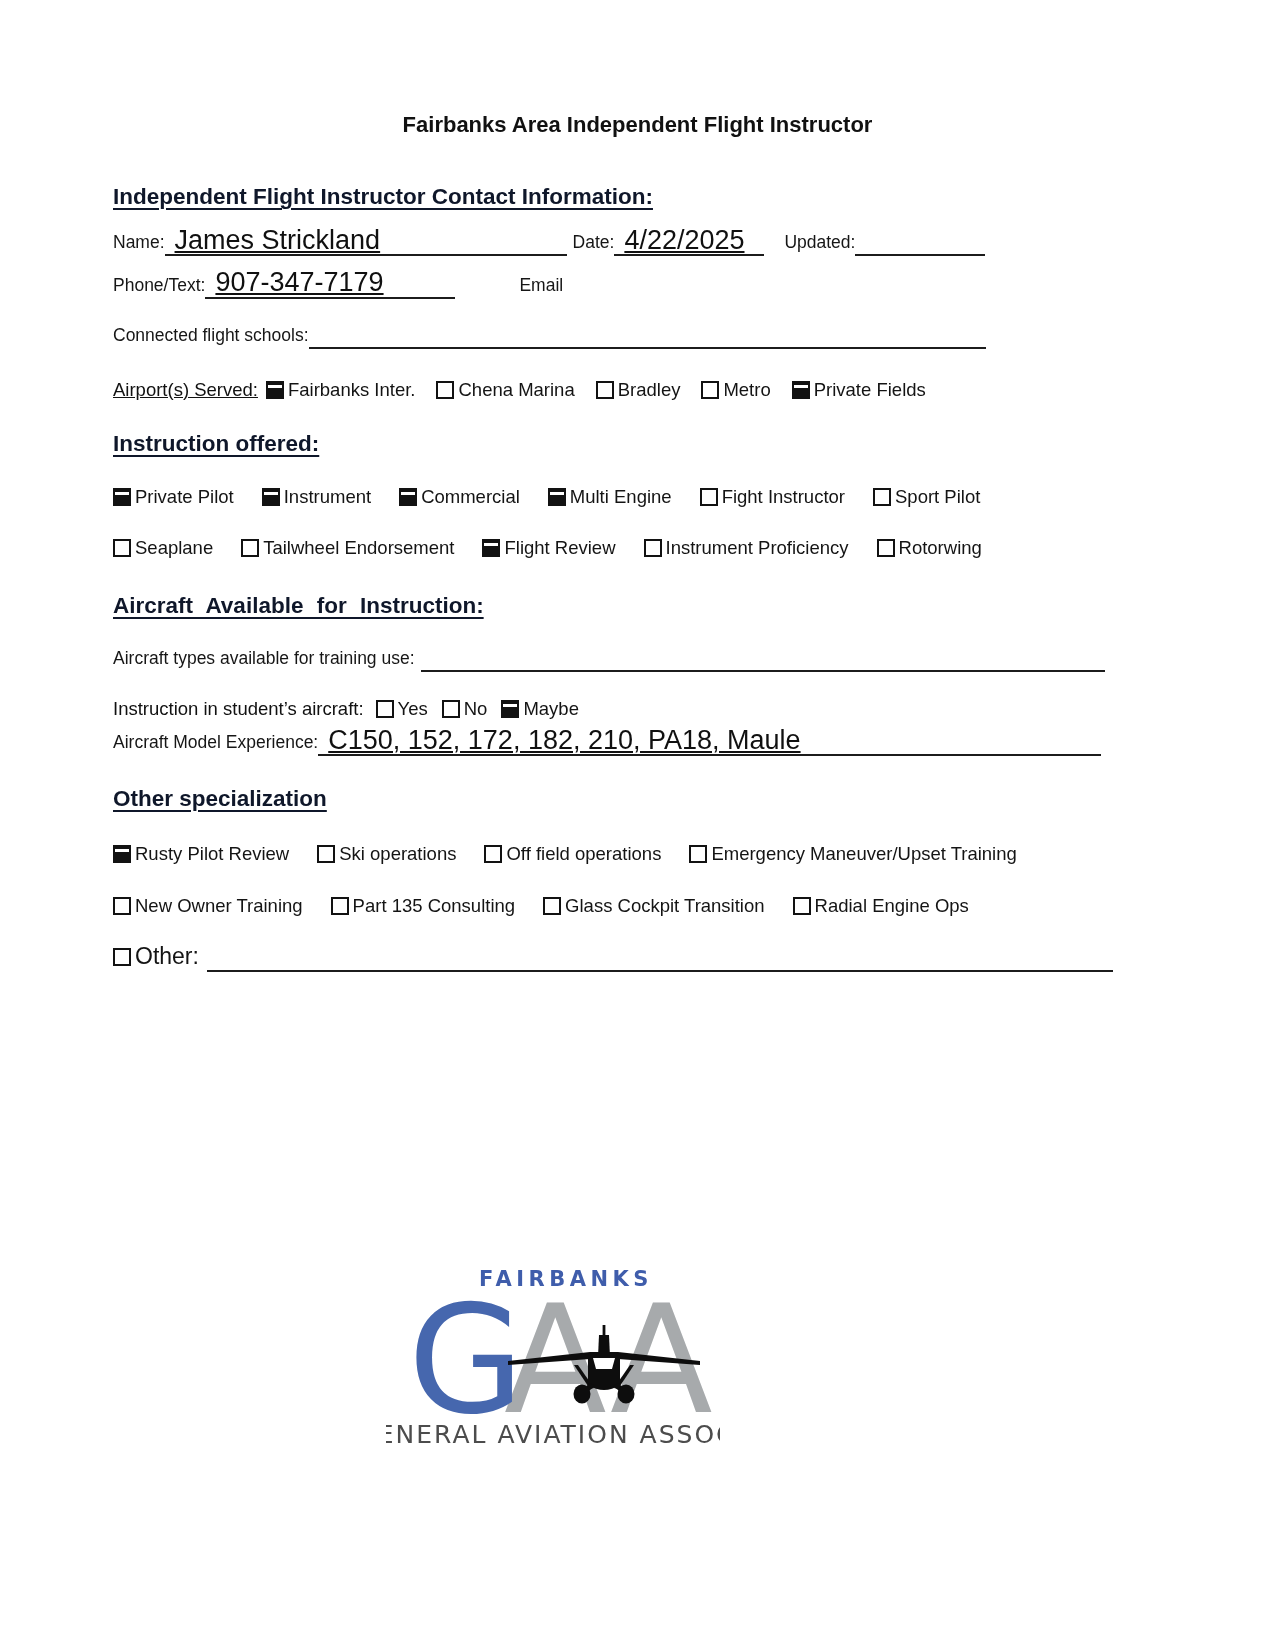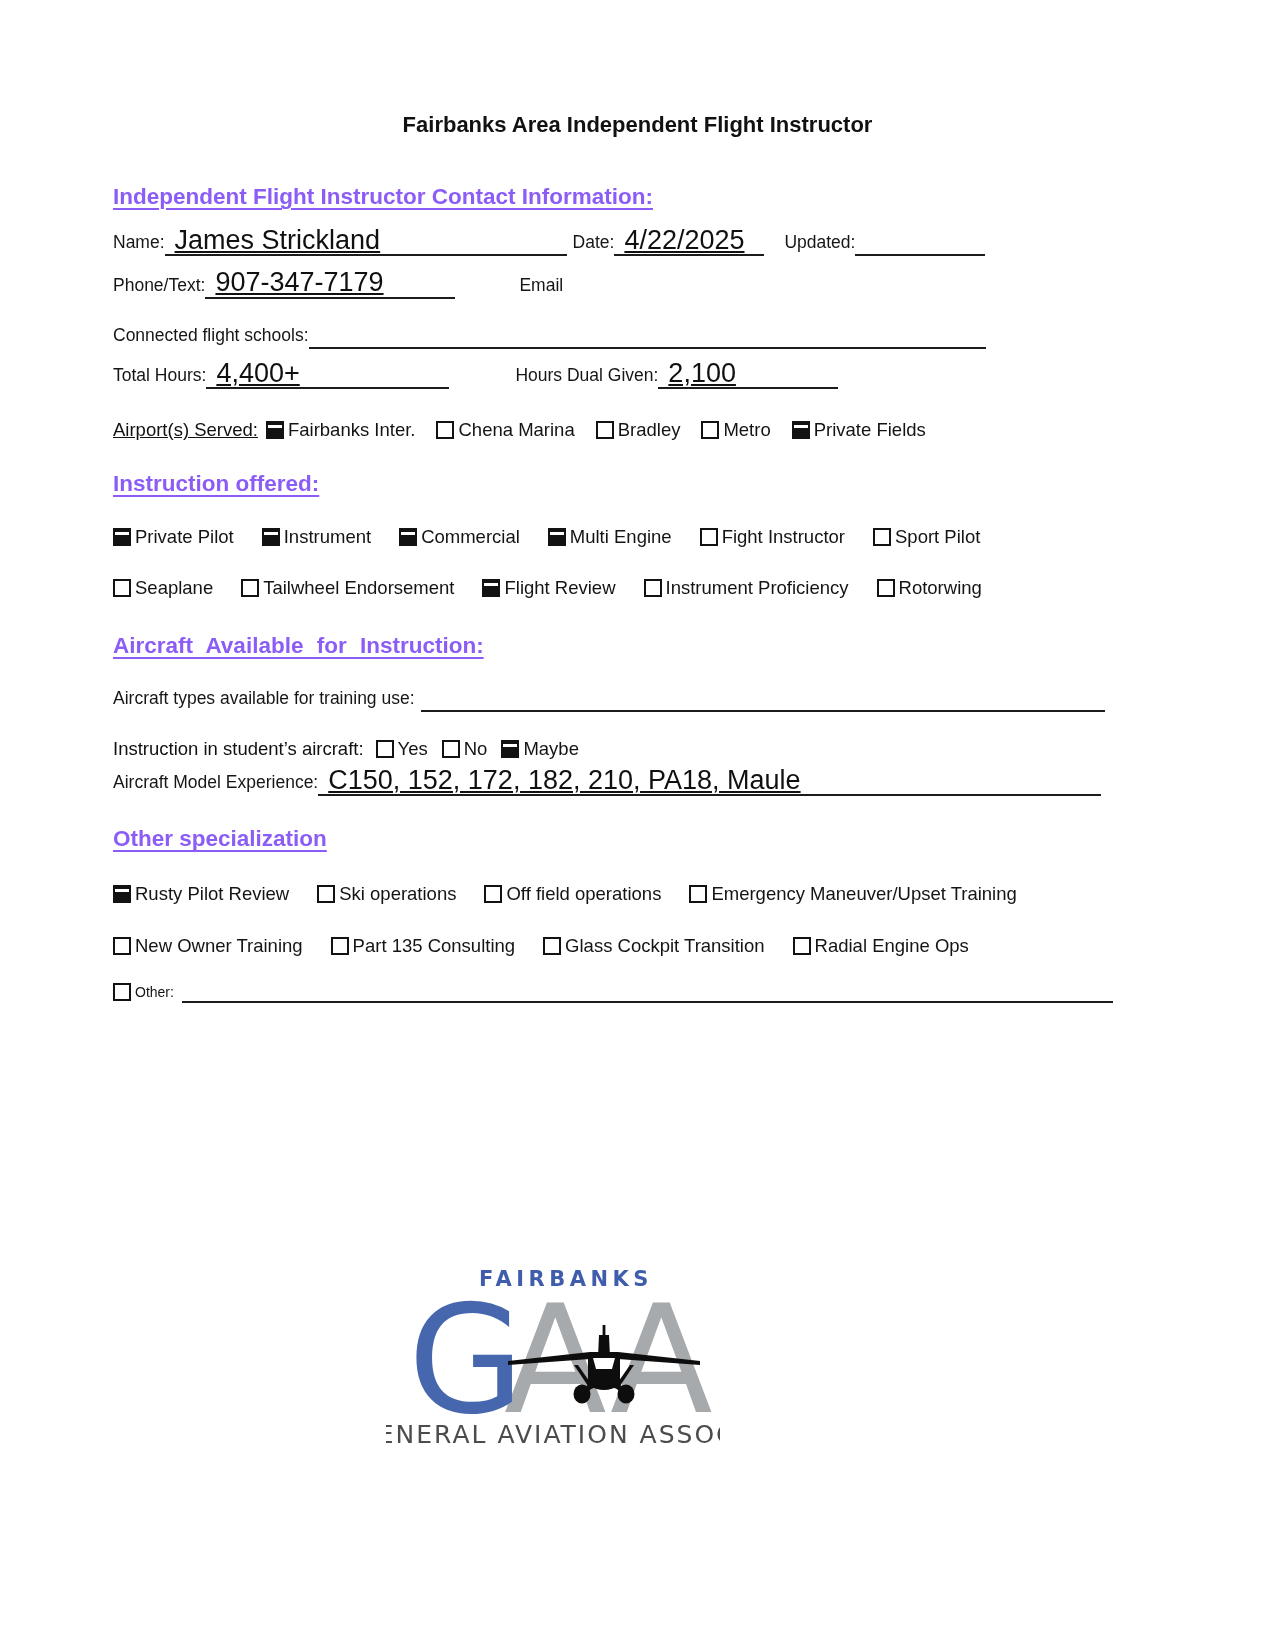--- a/index.html
+++ b/index.html
@@ -4,21 +4,21 @@
 <style>
   html,body{margin:0;padding:0;background:#ffffff;}
   body{
     width:1275px;height:1650px;position:relative;
     font-family:"Liberation Sans",sans-serif;color:#111;
     -webkit-font-smoothing:antialiased;
   }
   .content{padding:112px 113px 0 113px;width:1049px;}
   .doc-title{font-size:22px;font-weight:bold;text-align:center;margin:0 0 0 0;color:#111;}
   h2.sec{
-    font-size:22.5px;font-weight:bold;margin:0;color:#8b5cf6;
+    font-size:22.5px;font-weight:bold;margin:0;color:#0f172a;
     text-decoration:underline;text-decoration-thickness:2px;text-underline-offset:4px;
   }
   .sec.wide{word-spacing:7px;}
   .row{display:flex;align-items:flex-end;}
   .lbl{font-size:17.5px;white-space:nowrap;padding-bottom:3px;color:#161616;}
   .fld{border-bottom:2px solid #1c1c1c;display:flex;align-items:flex-end;min-height:10px;}
   .fill{font-size:27px;line-height:1.05;padding:0 4px 0 10px;white-space:nowrap;color:#101010;text-decoration:underline;}
   .ckrow{display:flex;align-items:center;font-size:18.5px;flex-wrap:nowrap;}
   .ckrow[data-checklist]{gap:28px;}
   .ck{display:inline-flex;align-items:center;white-space:nowrap;}
@@ -60,30 +60,20 @@
     <span class="lbl" style="margin-left:64px;">Email</span>
   </div>
 
   <div class="row" style="margin-top:26px;">
     <span class="lbl">Connected flight schools:</span>
     <span class="fld" style="width:677px;">
       <span class="fill"></span>
     </span>
   </div>
 
-  <div class="row" style="margin-top:10px;">
-    <span class="lbl">Total Hours:</span>
-    <span class="fld" style="width:243px;">
-      <span class="fill">4,400+</span>
-    </span>
-    <span class="lbl" style="margin-left:66px;">Hours Dual Given:</span>
-    <span class="fld" style="width:180px;">
-      <span class="fill">2,100</span>
-    </span>
-  </div>
 
   <div class="ckrow" style="margin-top:30px;gap:0;">
     <span style="margin-right:8px;white-space:nowrap;text-decoration:underline;">Airport(s) Served:</span>
     <span class="ckrow" style="gap:21px;" data-checklist="contact.airports.options">
         <span class="ck">
           <span class="box on"></span>
           <span class="cklbl">Fairbanks Inter.</span>
         </span>
         <span class="ck">
           <span class="box"></span>
@@ -223,21 +213,21 @@
         <span class="box"></span>
         <span class="cklbl">Glass Cockpit Transition</span>
       </span>
       <span class="ck">
         <span class="box"></span>
         <span class="cklbl">Radial Engine Ops</span>
       </span>
     </div>
 
   <div class="row" style="margin-top:26px;width:1000px;">
-    <span class="ck" style="font-size:14px;padding-bottom:2px;">
+    <span class="ck" style="font-size:23px;padding-bottom:2px;">
       <span class="box"></span>
       <span class="cklbl">Other:</span>
     </span>
     <span class="fld" style="flex:1;margin-left:8px;">
       <span class="fill"></span>
     </span>
   </div>
 
 </div>
 

